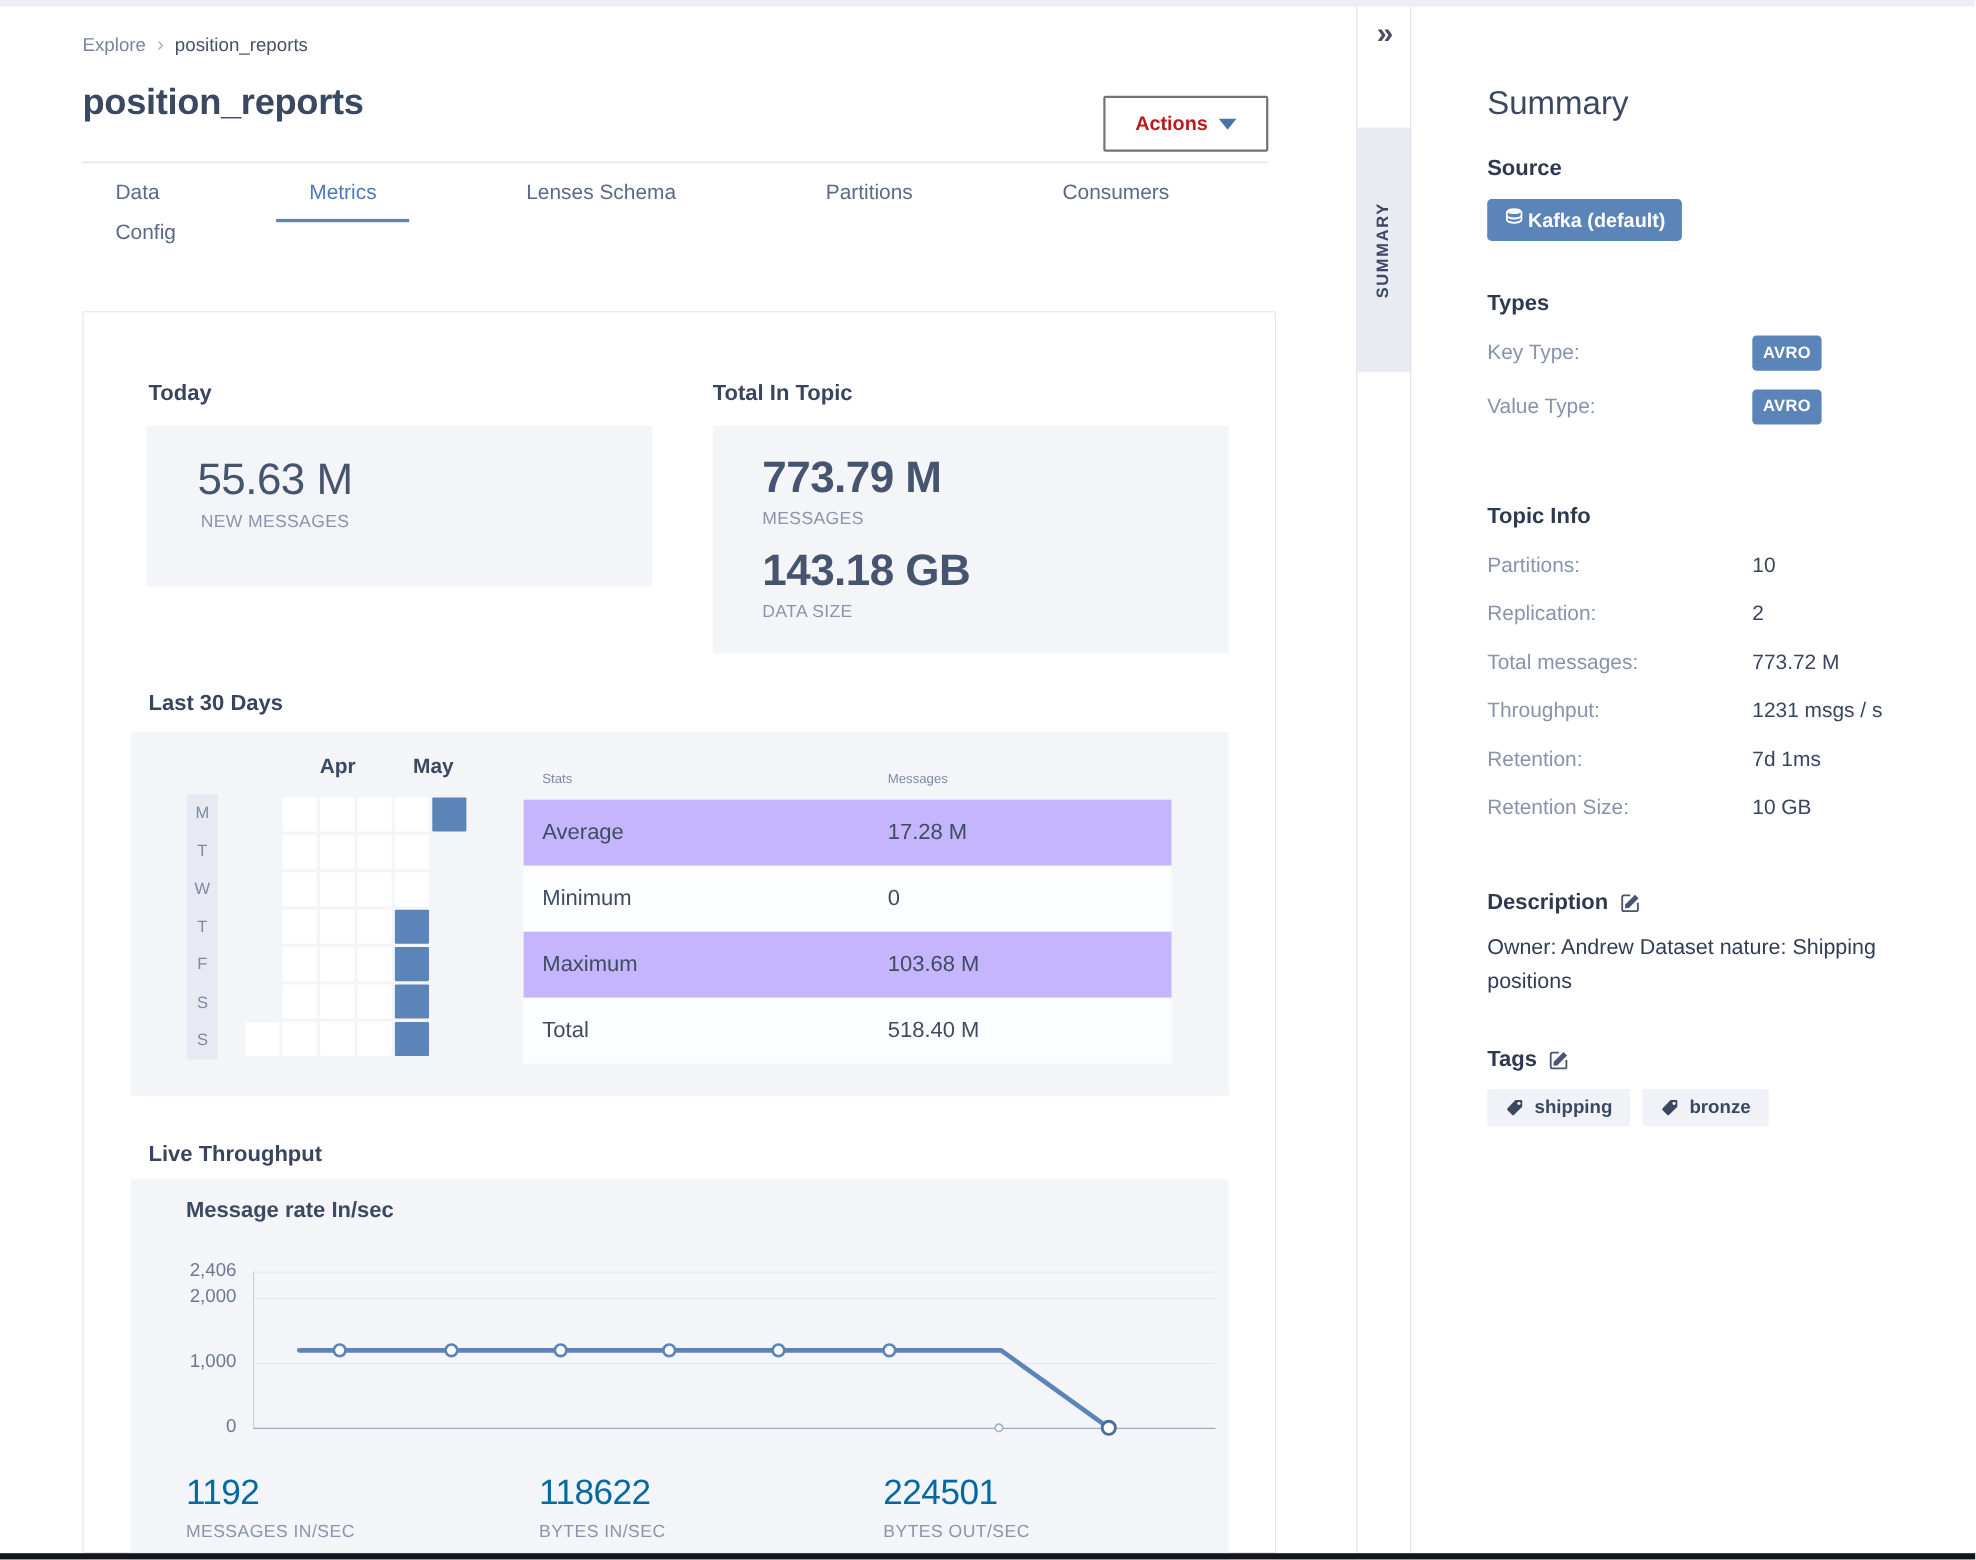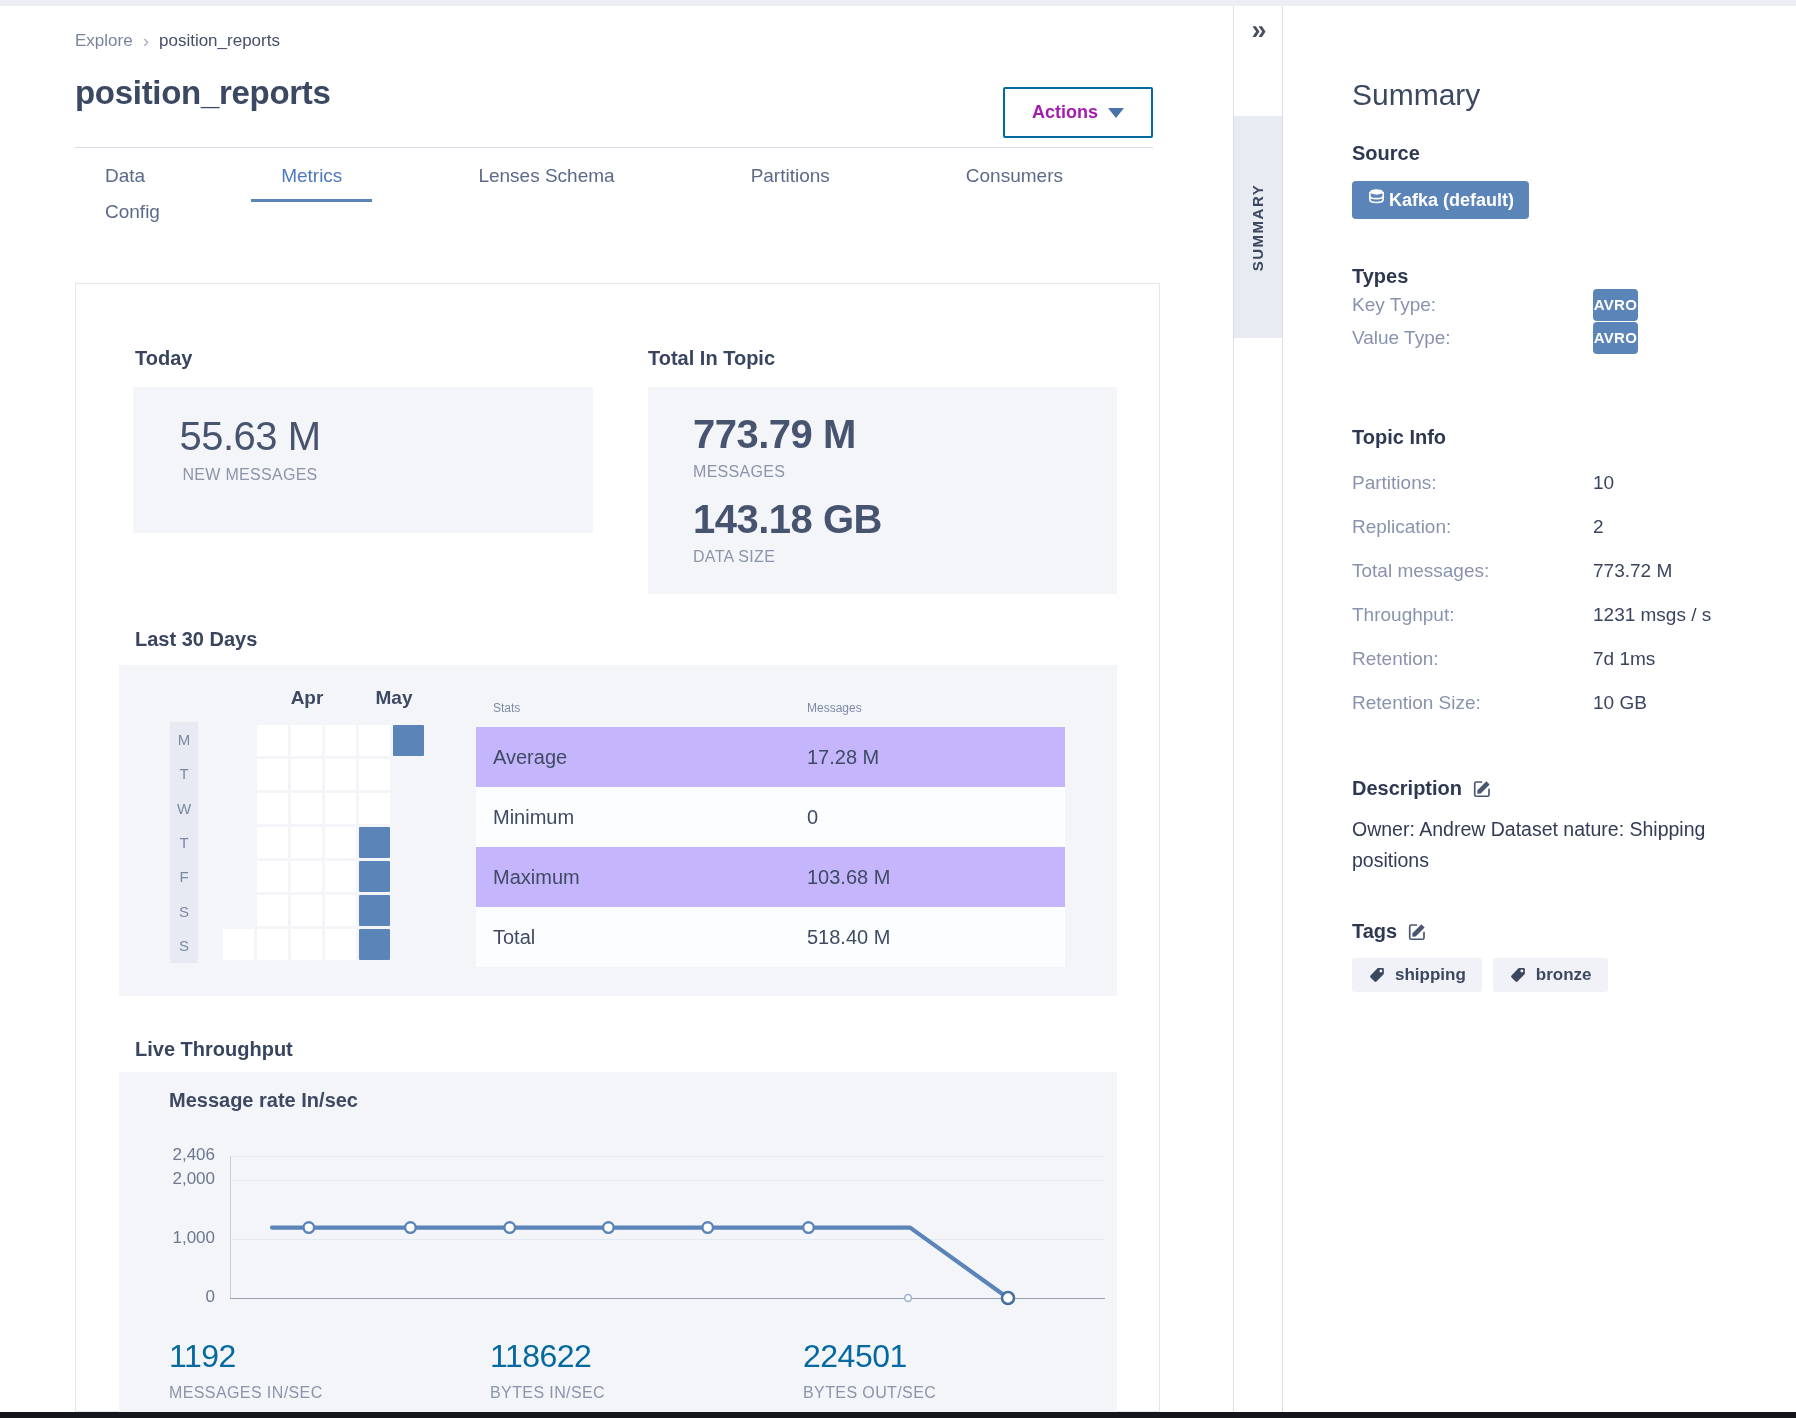--- a/index.html
+++ b/index.html
@@ -12,21 +12,21 @@
 
   
   .breadcrumb { position:absolute; left:75px; top:30px; display:flex; align-items:center; gap:10px; font-size:17px; }
   .breadcrumb .root { color:#78849e; cursor:pointer; }
   .breadcrumb .sep  { color:#a7afc0; font-size:19px; }
   .breadcrumb .cur  { color:#454f68; }
 
   .page-title { position:absolute; left:75px; top:74px; font-size:33px; font-weight:600; letter-spacing:-0.3px; color:#3b4862; }
 
   .actions-btn { position:absolute; left:1003px; top:87px; width:150px; height:51px;
-    border:2px solid #0369a1; border-radius:2px; background:#fff; color:#a21caf;
+    border:2px solid #737373; border-radius:2px; background:#fff; color:#b91c1c;
     font-size:18px; font-weight:700; display:flex; align-items:center; justify-content:center; gap:10px; cursor:pointer; }
   .actions-btn .caret { width:0; height:0; border-left:8px solid transparent; border-right:8px solid transparent; border-top:10px solid #4a74a8; }
 
   .h-divider { position:absolute; left:75px; top:147px; width:1078px; height:1px; background:#d8dce5; }
 
   .tabs-row1 { position:absolute; left:75px; top:152px; display:flex; gap:76px; }
   .tabs-row2 { position:absolute; left:75px; top:188px; display:flex; }
   .tab { height:50px; line-height:48px; padding:0 30px; font-size:19px; color:#5c6a88; font-weight:500; cursor:pointer; border-bottom:3px solid transparent; }
   .tab.active { color:#4c79bd; border-bottom-color:#5b84b8; }
 
@@ -95,22 +95,22 @@
   .summary { position:absolute; left:1352px; top:6px; width:424px; }
   .sum-title { margin-top:72px; font-size:30px; color:#3b4860; }
   .sum-h { font-size:20px; font-weight:700; color:#2e3850; display:flex; align-items:center; gap:10px; }
   .sum-h.src { margin-top:30px; }
   .kafka-badge { margin-top:16px; display:inline-flex; align-items:center; gap:3px; height:38px; padding:0 15px;
     background:#5b84b8; border-radius:4px; color:#fff; font-size:18px; font-weight:700; cursor:pointer; }
   .types-h { margin-top:46px; }
   .kv-row { display:grid; grid-template-columns:241px 1fr; align-items:center; }
   .kv-row .k { font-size:19px; color:#8893ad; }
   .kv-row .v { font-size:19px; color:#39445f; }
-  .type-row { margin-top:0; height:33px; }
-  .avro-badge { display:inline-flex; align-items:center; justify-content:center; width:45px; height:32px;
+  .type-row { margin-top:16px; height:33px; }
+  .avro-badge { display:inline-flex; align-items:center; justify-content:center; width:63px; height:32px;
     background:#5b84b8; border-radius:4px; color:#fff; font-size:15px; font-weight:700; letter-spacing:0.3px; }
   .info-h { margin-top:72px; }
   .info-rows { margin-top:12px; }
   .info-rows .kv-row { height:44px; }
   .desc-h { margin-top:52px; }
   .desc-text { margin-top:14px; font-size:19.5px; line-height:31px; color:#323c55; }
   .tags-h { margin-top:44px; }
   .chip-row { margin-top:15px; display:flex; gap:11px; }
   .chip { display:inline-flex; align-items:center; gap:9px; height:34px; padding:0 16px; background:#f0f2f8; border-radius:3px;
     font-size:17px; font-weight:600; color:#3c4860; cursor:pointer; }

